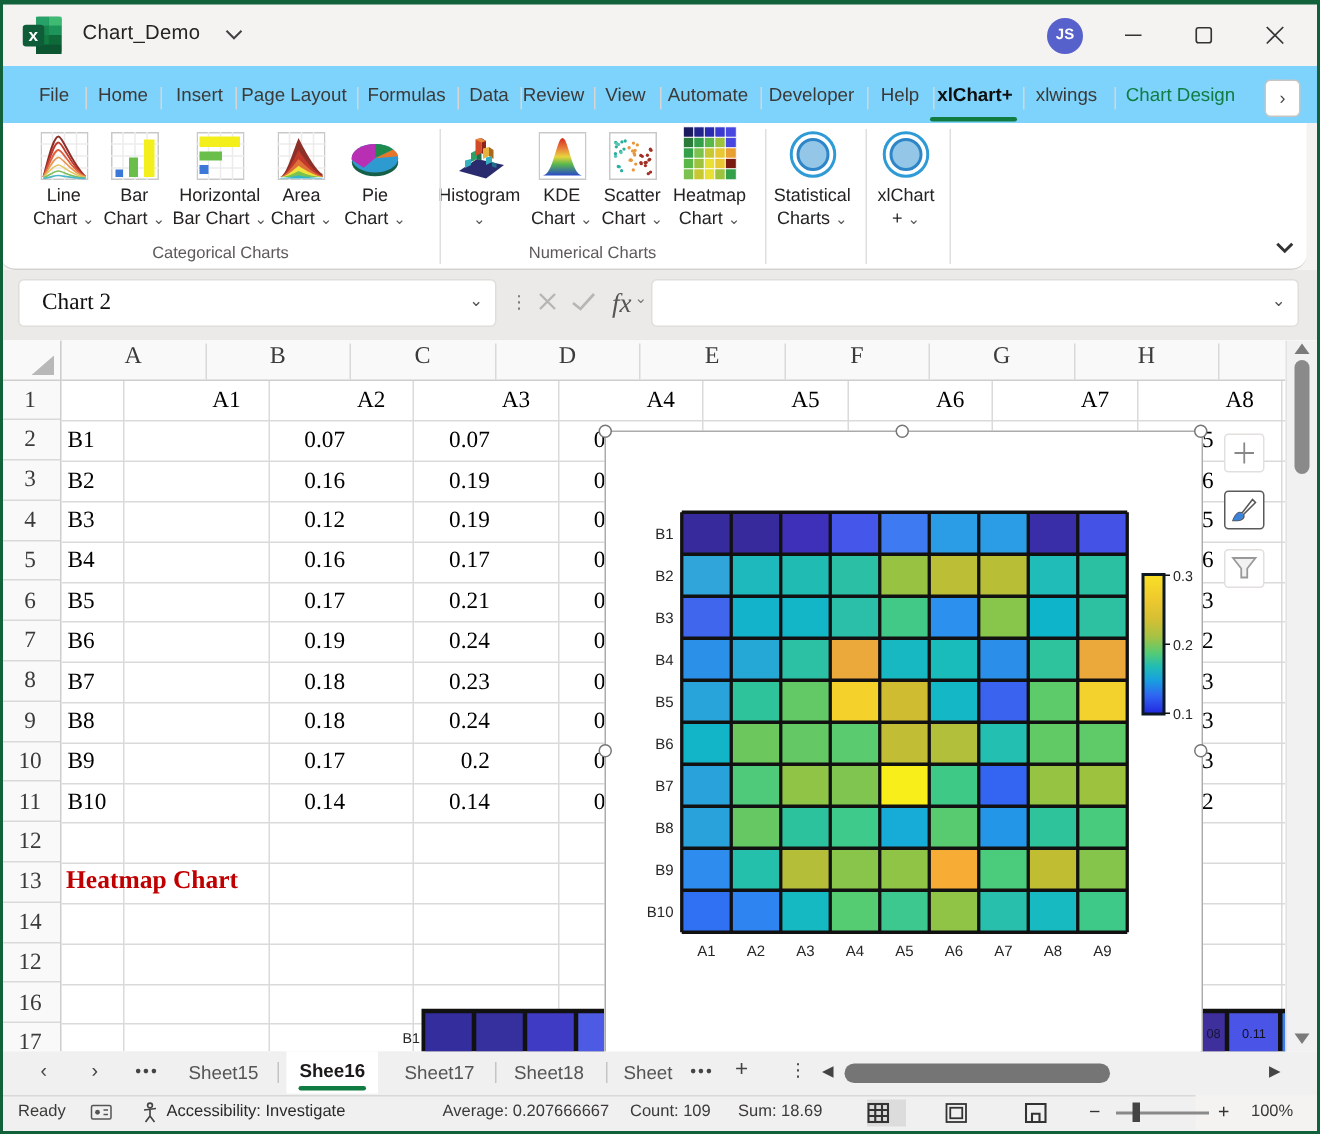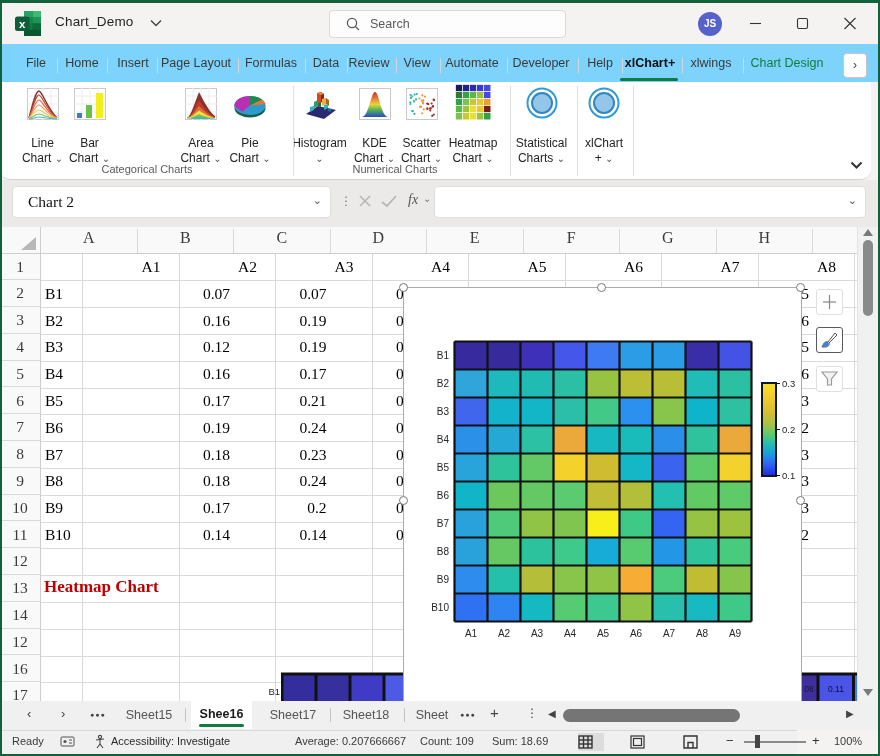--- a/index.html
+++ b/index.html
@@ -20,32 +20,32 @@
 .rtab{position:absolute;top:12px;transform:translateX(-50%);font-size:12.5px;color:#3b3a39;white-space:nowrap}
 .rtab.act{font-weight:bold;color:#0f0f0f}
 .rtab.cd{color:#107c41}
 .tsep{position:absolute;top:14px;width:1px;height:15px;background:#d8d6d4}
 #actunder{position:absolute;left:620px;top:34px;width:58px;height:3px;background:#107c41;border-radius:2px}
 #morebox{position:absolute;left:843px;top:9px;width:24px;height:25px;border:1px solid #c8c6c4;border-radius:4px;background:#fff;color:#444;font-size:12px;text-align:center;line-height:23px}
 
 #ribbon{position:absolute;left:0;top:82px;width:871px;height:97.5px;background:#fff;border-bottom:1px solid #d4d2d0;border-radius:0 0 10px 10px}
 .rbtn{position:absolute;top:2px;text-align:center}
 .ric{height:36px;display:flex;align-items:flex-end;justify-content:center}
-.rlb{font-size:12px;color:#242322;line-height:15px;margin-top:16px}
+.rlb{font-size:12px;color:#242322;line-height:15px;margin-top:3px}
 .cv{font-size:10px;color:#555}
 .gsep{position:absolute;top:4px;width:1px;height:90px;background:#e1dfdd}
 .glab{position:absolute;top:81px;transform:translateX(-50%);font-size:11px;color:#5c5a58}
 #collapse{position:absolute;left:850px;top:79px}
 
 #fbar{position:absolute;left:0;top:179.5px;width:880px;height:47.5px;background:#eceae8}
 #nbox{position:absolute;left:12px;top:6.5px;width:319px;height:32px;background:#fff;border:1px solid #e0deda;border-radius:4px}
 #nbox .nt{position:absolute;left:15px;top:6px;font-family:"Liberation Serif",serif;font-size:15.5px;color:#111}
 #nbox .nc{position:absolute;right:8px;top:7px;color:#555;font-size:11px}
 .fdots{position:absolute;left:340px;color:#777;font-size:12px;letter-spacing:0}
-.fx{position:absolute;top:11px;font-size:14px;color:#9b9997}
+.fx{position:absolute;top:11px;font-size:18px;color:#9b9997}
 #finput{position:absolute;left:434px;top:6.5px;width:432px;height:32px;background:#fff;border:1px solid #e0deda;border-radius:4px}
 #finput .nc{position:absolute;right:8px;top:7px;color:#555;font-size:11px}
 
 #sheet{position:absolute;left:0;top:227px;width:880px;height:474px;background:#fff;overflow:hidden}
 #chead{position:absolute;left:41px;top:0;width:816px;height:26.5px;background:#f9f9f9;border-bottom:1px solid #cfcecd}
 .ch{position:absolute;top:2px;height:24px;text-align:center;font-family:"Liberation Serif",serif;font-size:16px;color:#3b3b3b;border-right:1px solid #d9d9d9}
 #rheadcol{position:absolute;left:0;top:0;width:41px;height:474px;background:#f9f9f9;border-right:1px solid #cfcecd}
 .rh{position:absolute;left:0;width:40px;height:26.8px;text-align:center;font-family:"Liberation Serif",serif;font-size:15.5px;color:#3b3b3b;border-bottom:1px solid #d9d9d9;line-height:25px}
 #corner{position:absolute;left:0;top:0;width:41px;height:26.5px;background:#f9f9f9;border-right:1px solid #cfcecd;border-bottom:1px solid #cfcecd}
 #corner svg{position:absolute;right:4px;bottom:3px}
@@ -94,27 +94,20 @@
 <rect x="17.5" y="12.4" width="8.5" height="6.3" fill="#0f6a39"></rect>
 <rect x="9" y="18.7" width="17" height="6.3" fill="#0b5530"></rect>
 <rect x="0" y="5.5" width="14.5" height="14.5" rx="2.5" fill="#0e5c38"></rect>
 <text x="7.2" y="16.5" text-anchor="middle" font-size="11.5" font-weight="bold" fill="#fff" font-family="Liberation Sans">x</text>
 </svg>
       </div>
 <div id="tname">Chart_Demo</div>
 <svg id="tchev" width="12" height="8" viewBox="0 0 12 8">
         <path d="M1 1.5 L6 6.5 L11 1.5" fill="none" stroke="#444" stroke-width="1.4"></path>
       </svg>
-<div id="search">
-        <svg class="mag" width="14" height="14" viewBox="0 0 14 14">
-          <circle cx="6" cy="6" r="4.6" fill="none" stroke="#5c5a58" stroke-width="1.3"></circle>
-          <line x1="9.5" y1="9.5" x2="13" y2="13" stroke="#5c5a58" stroke-width="1.3"></line>
-        </svg>
-        <span class="stx">Search</span>
-      </div>
 <div id="avatar">JS</div>
 <div class="wbtn" style="left:733px">
         <svg width="46" height="41">
           <line x1="17" y1="20.5" x2="28" y2="20.5" stroke="#333" stroke-width="1.1"></line>
         </svg>
       </div>
 <div class="wbtn" style="left:780px">
         <svg width="46" height="41">
           <rect x="17.5" y="15.5" width="10" height="10" rx="1.5" fill="none" stroke="#333" stroke-width="1.1"></rect>
         </svg>
@@ -194,20 +187,39 @@
               <line x1="8" y1="0" x2="8" y2="32"></line>
               <line x1="16" y1="0" x2="16" y2="32"></line>
               <line x1="24" y1="0" x2="24" y2="32"></line>
             </g>
             <rect x="3" y="25" width="5" height="5" fill="#3b78d8"></rect>
             <rect x="12" y="17" width="6" height="13" fill="#6abf4b"></rect>
             <rect x="22" y="5" width="7" height="25" fill="#f3ef1c"></rect>
           </svg>
         </div>
         <div class="rlb">Bar<br>Chart <span class="cv">⌄</span></div>
+      </div>
+      <div class="rbtn" style="left:103.5px;width:86px">
+        <div class="ric">
+          <svg width="32" height="32" viewBox="0 0 32 32">
+            <rect x="0.5" y="0.5" width="31" height="31" fill="#fff" stroke="#c9c9c9"></rect>
+            <g stroke="#ececec" stroke-width="1">
+              <line x1="0" y1="8" x2="32" y2="8"></line>
+              <line x1="0" y1="16" x2="32" y2="16"></line>
+              <line x1="0" y1="24" x2="32" y2="24"></line>
+              <line x1="8" y1="0" x2="8" y2="32"></line>
+              <line x1="16" y1="0" x2="16" y2="32"></line>
+              <line x1="24" y1="0" x2="24" y2="32"></line>
+            </g>
+            <rect x="2" y="3" width="27" height="7" fill="#f3ef1c"></rect>
+            <rect x="2" y="13" width="15" height="6" fill="#6abf4b"></rect>
+            <rect x="2" y="22" width="6" height="6" fill="#3b78d8"></rect>
+          </svg>
+        </div>
+        <div class="rlb">Horizontal<br>Bar Chart <span class="cv">⌄</span></div>
       </div>
       <div class="rbtn" style="left:169px;width:64px">
         <div class="ric">
           <svg width="32" height="32" viewBox="0 0 32 32">
             <rect x="0.5" y="0.5" width="31" height="31" fill="#fff" stroke="#c9c9c9"></rect>
             <g stroke="#ececec" stroke-width="1">
               <line x1="0" y1="8" x2="32" y2="8"></line>
               <line x1="0" y1="16" x2="32" y2="16"></line>
               <line x1="0" y1="24" x2="32" y2="24"></line>
               <line x1="8" y1="0" x2="8" y2="32"></line>

